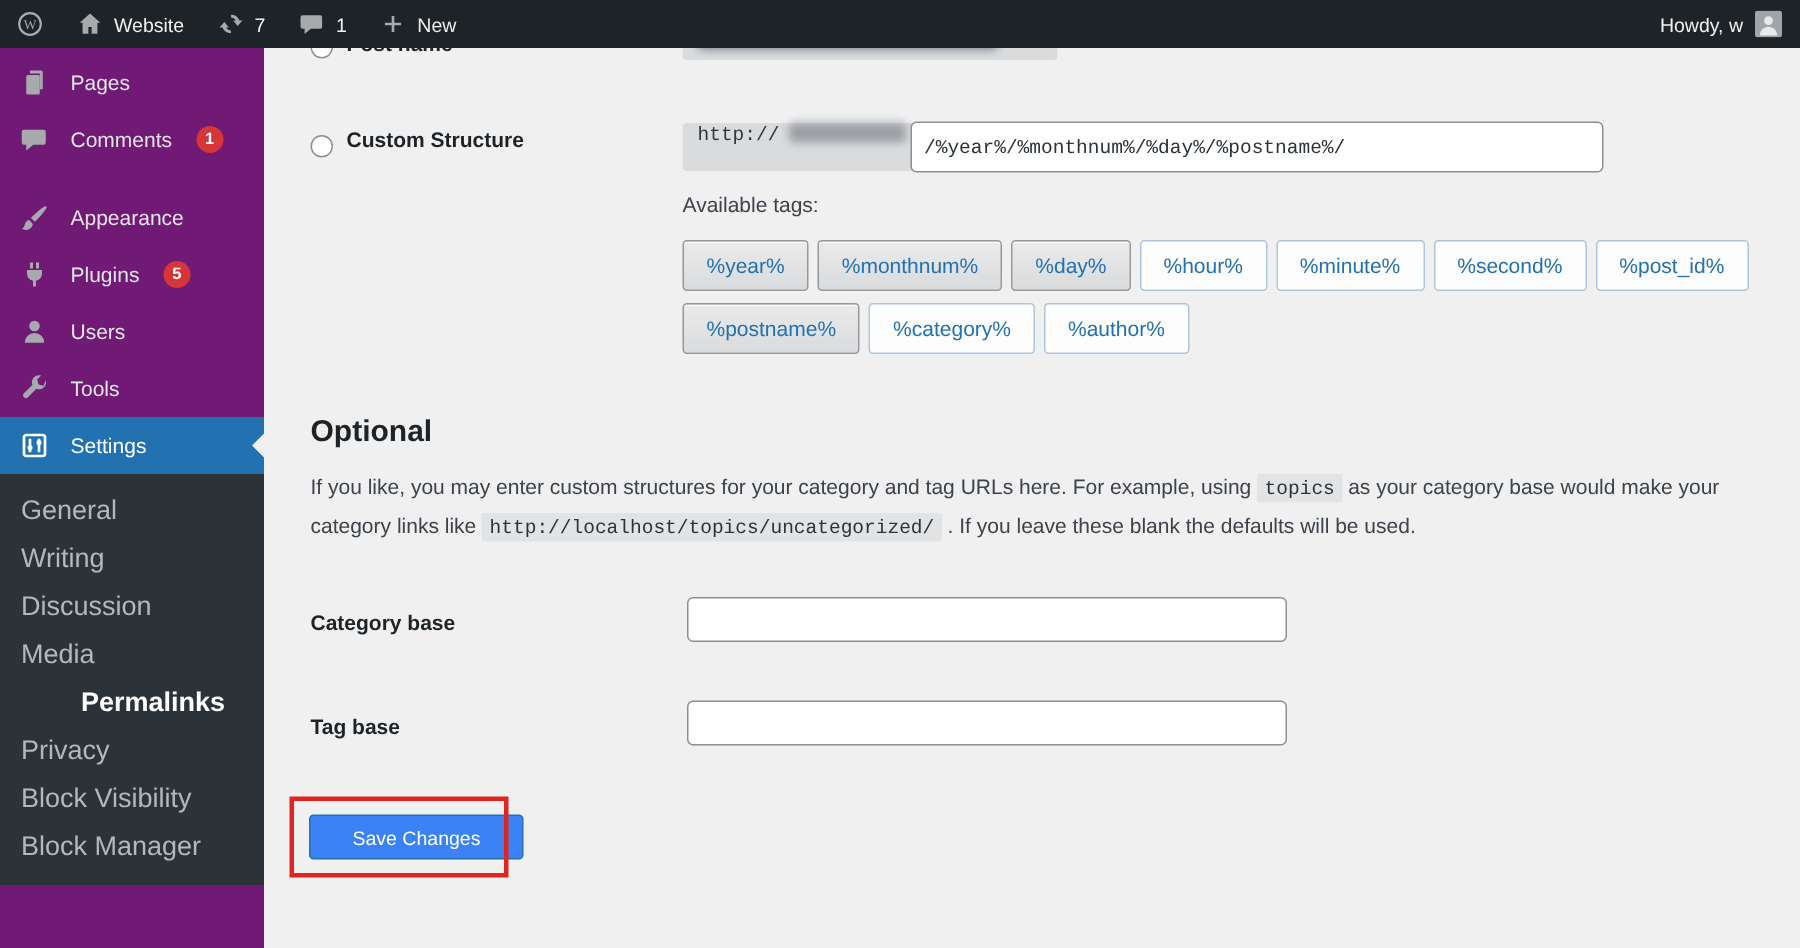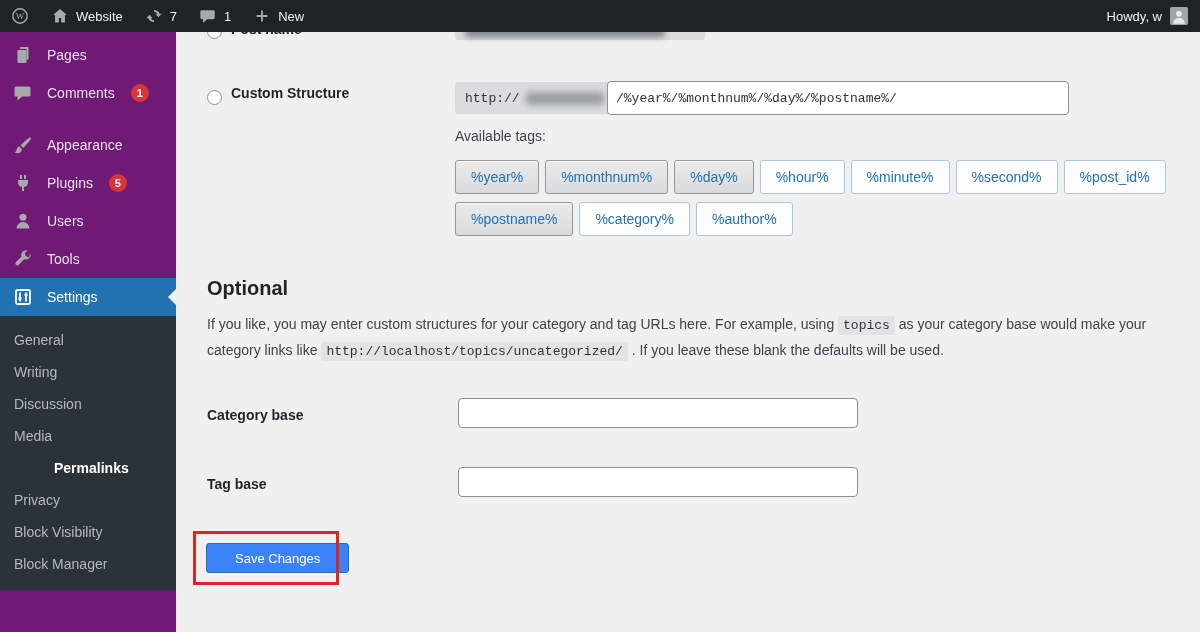--- a/index.html
+++ b/index.html
@@ -39,36 +39,36 @@
     border:8px solid transparent; border-right-color:#f0f0f1;
   }
   .badge {
     min-width:18px; height:18px; padding:0 5px; border-radius:9px;
     background:#d63638; color:#fff; font-size:11px; font-weight:bold;
     display:inline-flex; align-items:center; justify-content:center; margin-left:2px;
   }
   .submenu { background:#2c3338; padding:8px 0 10px; }
   .submenu-item {
     height:32px; line-height:32px; padding:0 28px 0 14px;
-    color:#b2b8bd; font-size:14px; cursor:pointer;
+    color:#b2b8bd; font-size:18px; cursor:pointer;
   }
   .submenu-item.current { color:#fff; font-weight:bold;margin-left:40px; }
   
   .content {
     position:absolute; left:182px; top:32px; width:1018px; height:600px;
     overflow:hidden; background:#f0f0f1;
   }
   .abs { position:absolute; }
   .radio {
     width:15px; height:15px; border:1px solid #8c8f94; border-radius:50%;
     background:#fff; cursor:pointer;
   }
   .th-label { font-size:14px; font-weight:bold; color:#1d2327; }
   .code-chip {
-    display:inline-flex; align-items:center; height:32px; padding:0 10px;
+    display:inline-flex; height:32px; padding:0 10px;
     background:#d9dbdd; border-radius:3px;
     font-family:"Liberation Mono","DejaVu Sans Mono",monospace; font-size:13px; color:#32373c;
   }
   .blurred {
     display:inline-block; background:#9ba0a5; filter:blur(3px); border-radius:3px;
   }
   .text-input {
     background:#fff; border:1px solid #8c8f94; border-radius:4px;
     font-family:"Liberation Mono","DejaVu Sans Mono",monospace; font-size:13px; color:#2c3338;
     padding:0 8px; outline:none;

